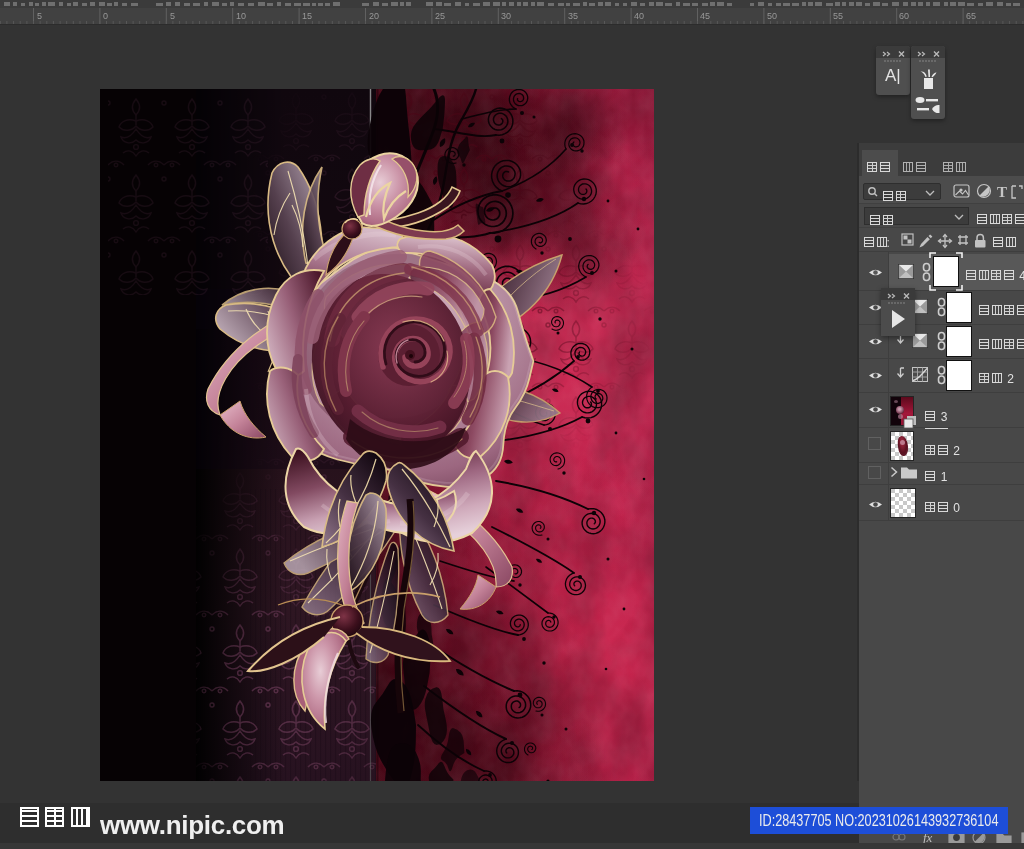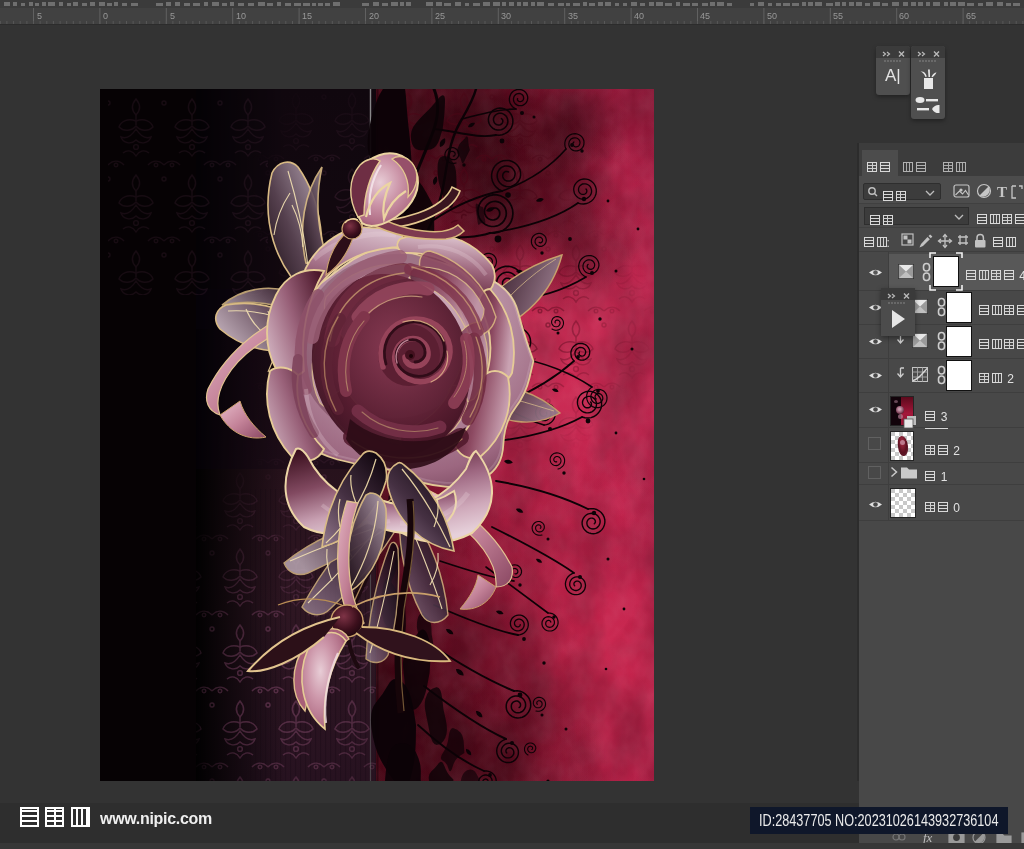--- a/index.html
+++ b/index.html
@@ -1223,27 +1223,27 @@
   <div class="abs" style="left:0;top:0;width:34px;height:12px;background:#3a3a3a;">
    <svg width="34" height="12">
         <path d="M7 4 l2.5 2 -2.5 2 M11 4 l2.5 2 -2.5 2" stroke="#b9b9b9" stroke-width="1.2" fill="none"></path>
         <path d="M23 3.5 l5 5 M28 3.5 l-5 5" stroke="#b9b9b9" stroke-width="1.4" fill="none"></path>
       </svg>
   </div>
   <div class="abs" style="left:7px;top:14px;width:18px;height:2px;background:repeating-linear-gradient(90deg,#686868 0 2px,transparent 2px 3px);"></div>
   <div class="abs" style="left:11px;top:22px;width:0;height:0;border-left:13px solid #e5e5e5;border-top:9px solid transparent;border-bottom:9px solid transparent;"></div>
 </div>
 
-<div class="abs" style="left:750px;top:807px;width:258px;height:27px;background:#0f172a;z-index:6;color:#ececec;font-size:17px;">
+<div class="abs" style="left:750px;top:807px;width:258px;height:27px;background:#1d4ed8;z-index:6;color:#ececec;font-size:17px;">
   <div style="position:absolute;left:9px;top:4px;white-space:nowrap;transform:scaleX(0.745);transform-origin:0 0;">ID:28437705 NO:20231026143932736104</div>
 </div>
 
 <div class="abs" style="left:0;top:843px;width:1024px;height:6px;background:#373737;z-index:7;"></div>
 
 <div class="abs" id="wm" style="left:0;top:781px;width:859px;height:68px;background:#333;">
   <div class="abs" style="left:0;top:22px;width:859px;height:40px;background:#2e2e2e;"></div>
   <div class="abs zh" style="left:20px;top:26px;">
     <span style="display:inline-block;width:19px;height:20px;margin-right:2px;border:2px solid #fff;background:repeating-linear-gradient(0deg,transparent 0 3px,#fff 3px 5px);"></span>
     <span style="display:inline-block;width:19px;height:20px;margin-right:2px;border:2px solid #fff;background:linear-gradient(#fff,#fff) 50% 0/2px 100% no-repeat,repeating-linear-gradient(0deg,transparent 0 3px,#fff 3px 5px);"></span>
     <span style="display:inline-block;width:19px;height:20px;border:2px solid #fff;background:repeating-linear-gradient(90deg,transparent 0 3px,#fff 3px 5px);"></span>
   </div>
-  <div class="abs" style="left:100px;top:29px;color:#efefef;font-size:16px;font-weight:bold;letter-spacing:-0.3px;">www.nipic.com</div>
+  <div class="abs" style="left:100px;top:29px;color:#efefef;font-size:26px;font-weight:bold;letter-spacing:-0.3px;">www.nipic.com</div>
 </div>
 
 </body></html>

